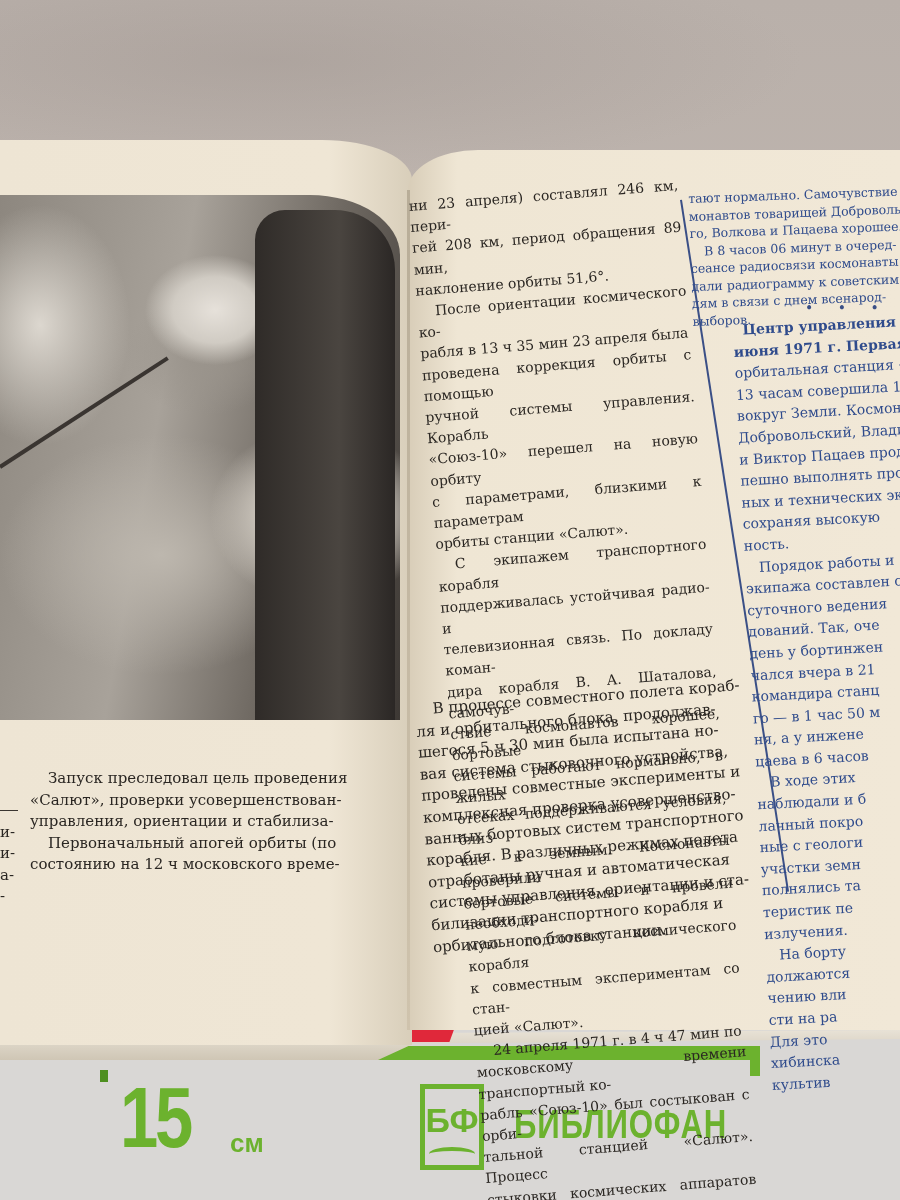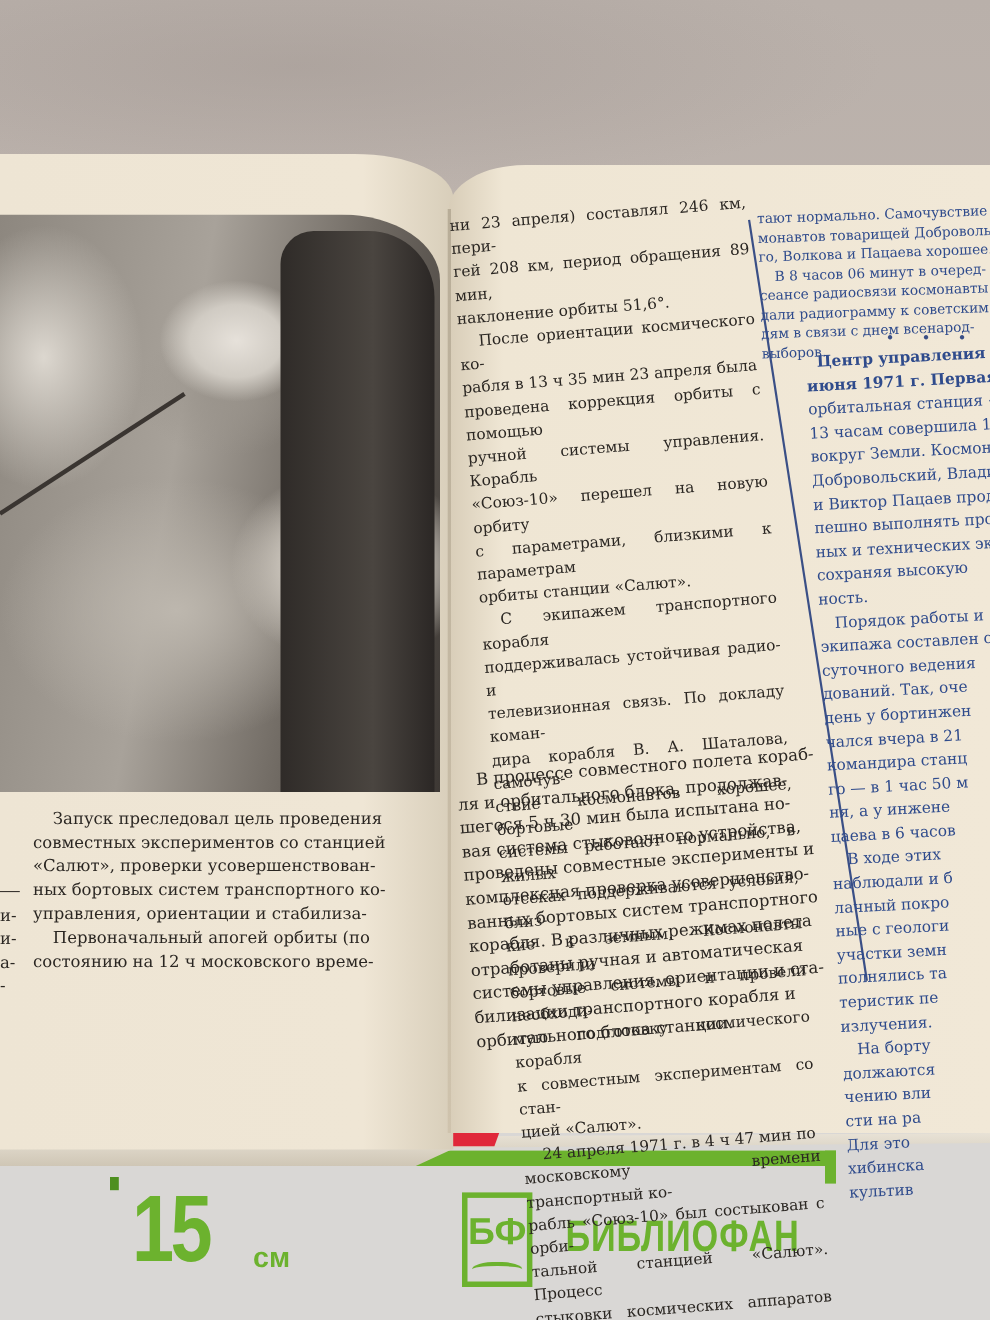--- a/index.html
+++ b/index.html
@@ -95,21 +95,21 @@
       position: absolute; left: 0; top: 270px; width: 200px; height: 4px;
       background: #3a3531; transform: rotate(-33deg); transform-origin: left center;
     }
     
     .col {
       position: absolute; color: #2a2622; font-size: 14.5px; line-height: 21.4px;
       text-align: justify; font-family: "DejaVu Serif", serif;
     }
     .col p { margin: 0; }
     .col .indent { text-indent: 18px; }
-    .caption { left: 30px; top: 734px; width: 352px; font-size: 15px; line-height: 21.6px; }
+    .caption { left: 30px; top: 768px; width: 352px; font-size: 15px; line-height: 21.6px; }
     .middle {
       left: 408px; top: 196px; width: 270px; font-size: 14px; line-height: 21.2px;
       transform: rotate(-4.5deg); transform-origin: left top;
     }
     .middle2 {
       left: 414px; top: 700px; width: 356px; font-size: 15px; line-height: 21.6px;
       transform: rotate(-4.4deg); transform-origin: left top;
     }
     .left-fragments {
       position: absolute; left: 0; top: 800px; width: 20px;
@@ -166,23 +166,21 @@
 <div class="left-fragments">
   <div style="height:21.6px"></div>
   <div>и-</div>
   <div>и-</div>
   <div>а-</div>
   <div>-</div>
 </div>
 
 <div class="col caption">
   <p class="indent">Запуск преследовал цель проведения</p>
-  <p>совместных экспериментов со станцией</p>
   <p>«Салют», проверки усовершенствован-</p>
-  <p>ных бортовых систем транспортного ко-</p>
   <p>управления, ориентации и стабилиза-</p>
   <p class="indent">Первоначальный апогей орбиты (по</p>
   <p>состоянию на 12 ч московского време-</p>
 </div>
 
 <div class="col middle">
   <p>ни 23 апреля) составлял 246 км, пери-</p>
   <p>гей 208 км, период обращения 89 мин,</p>
   <p>наклонение орбиты 51,6°.</p>
   <p class="indent">После ориентации космического ко-</p>

